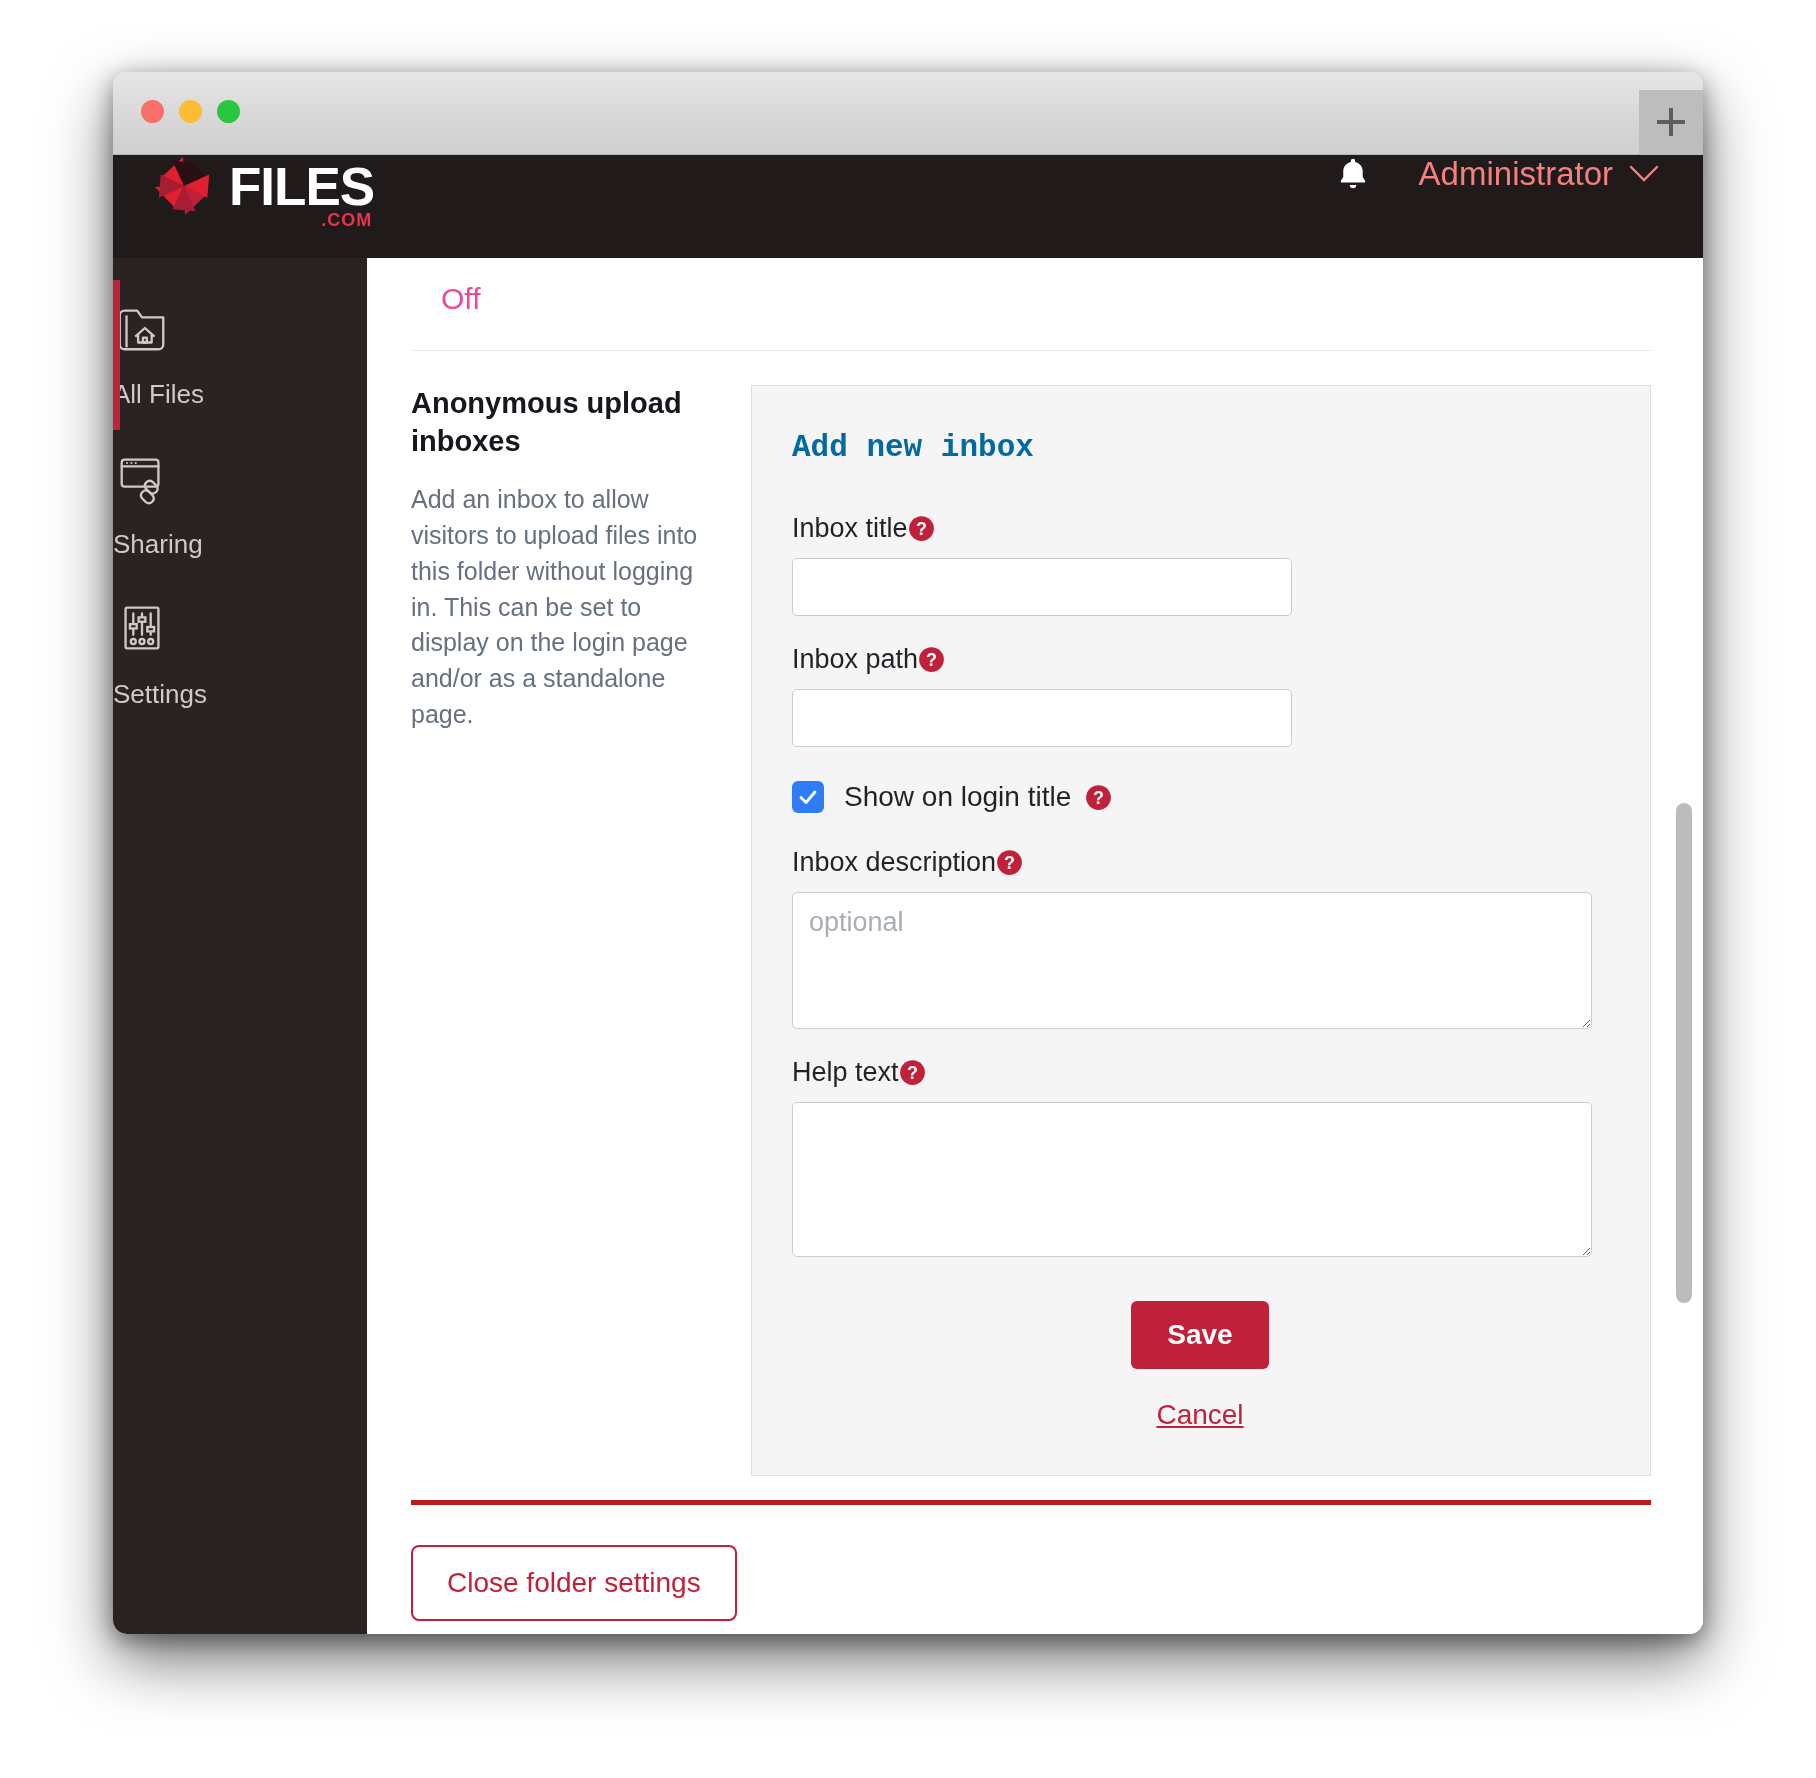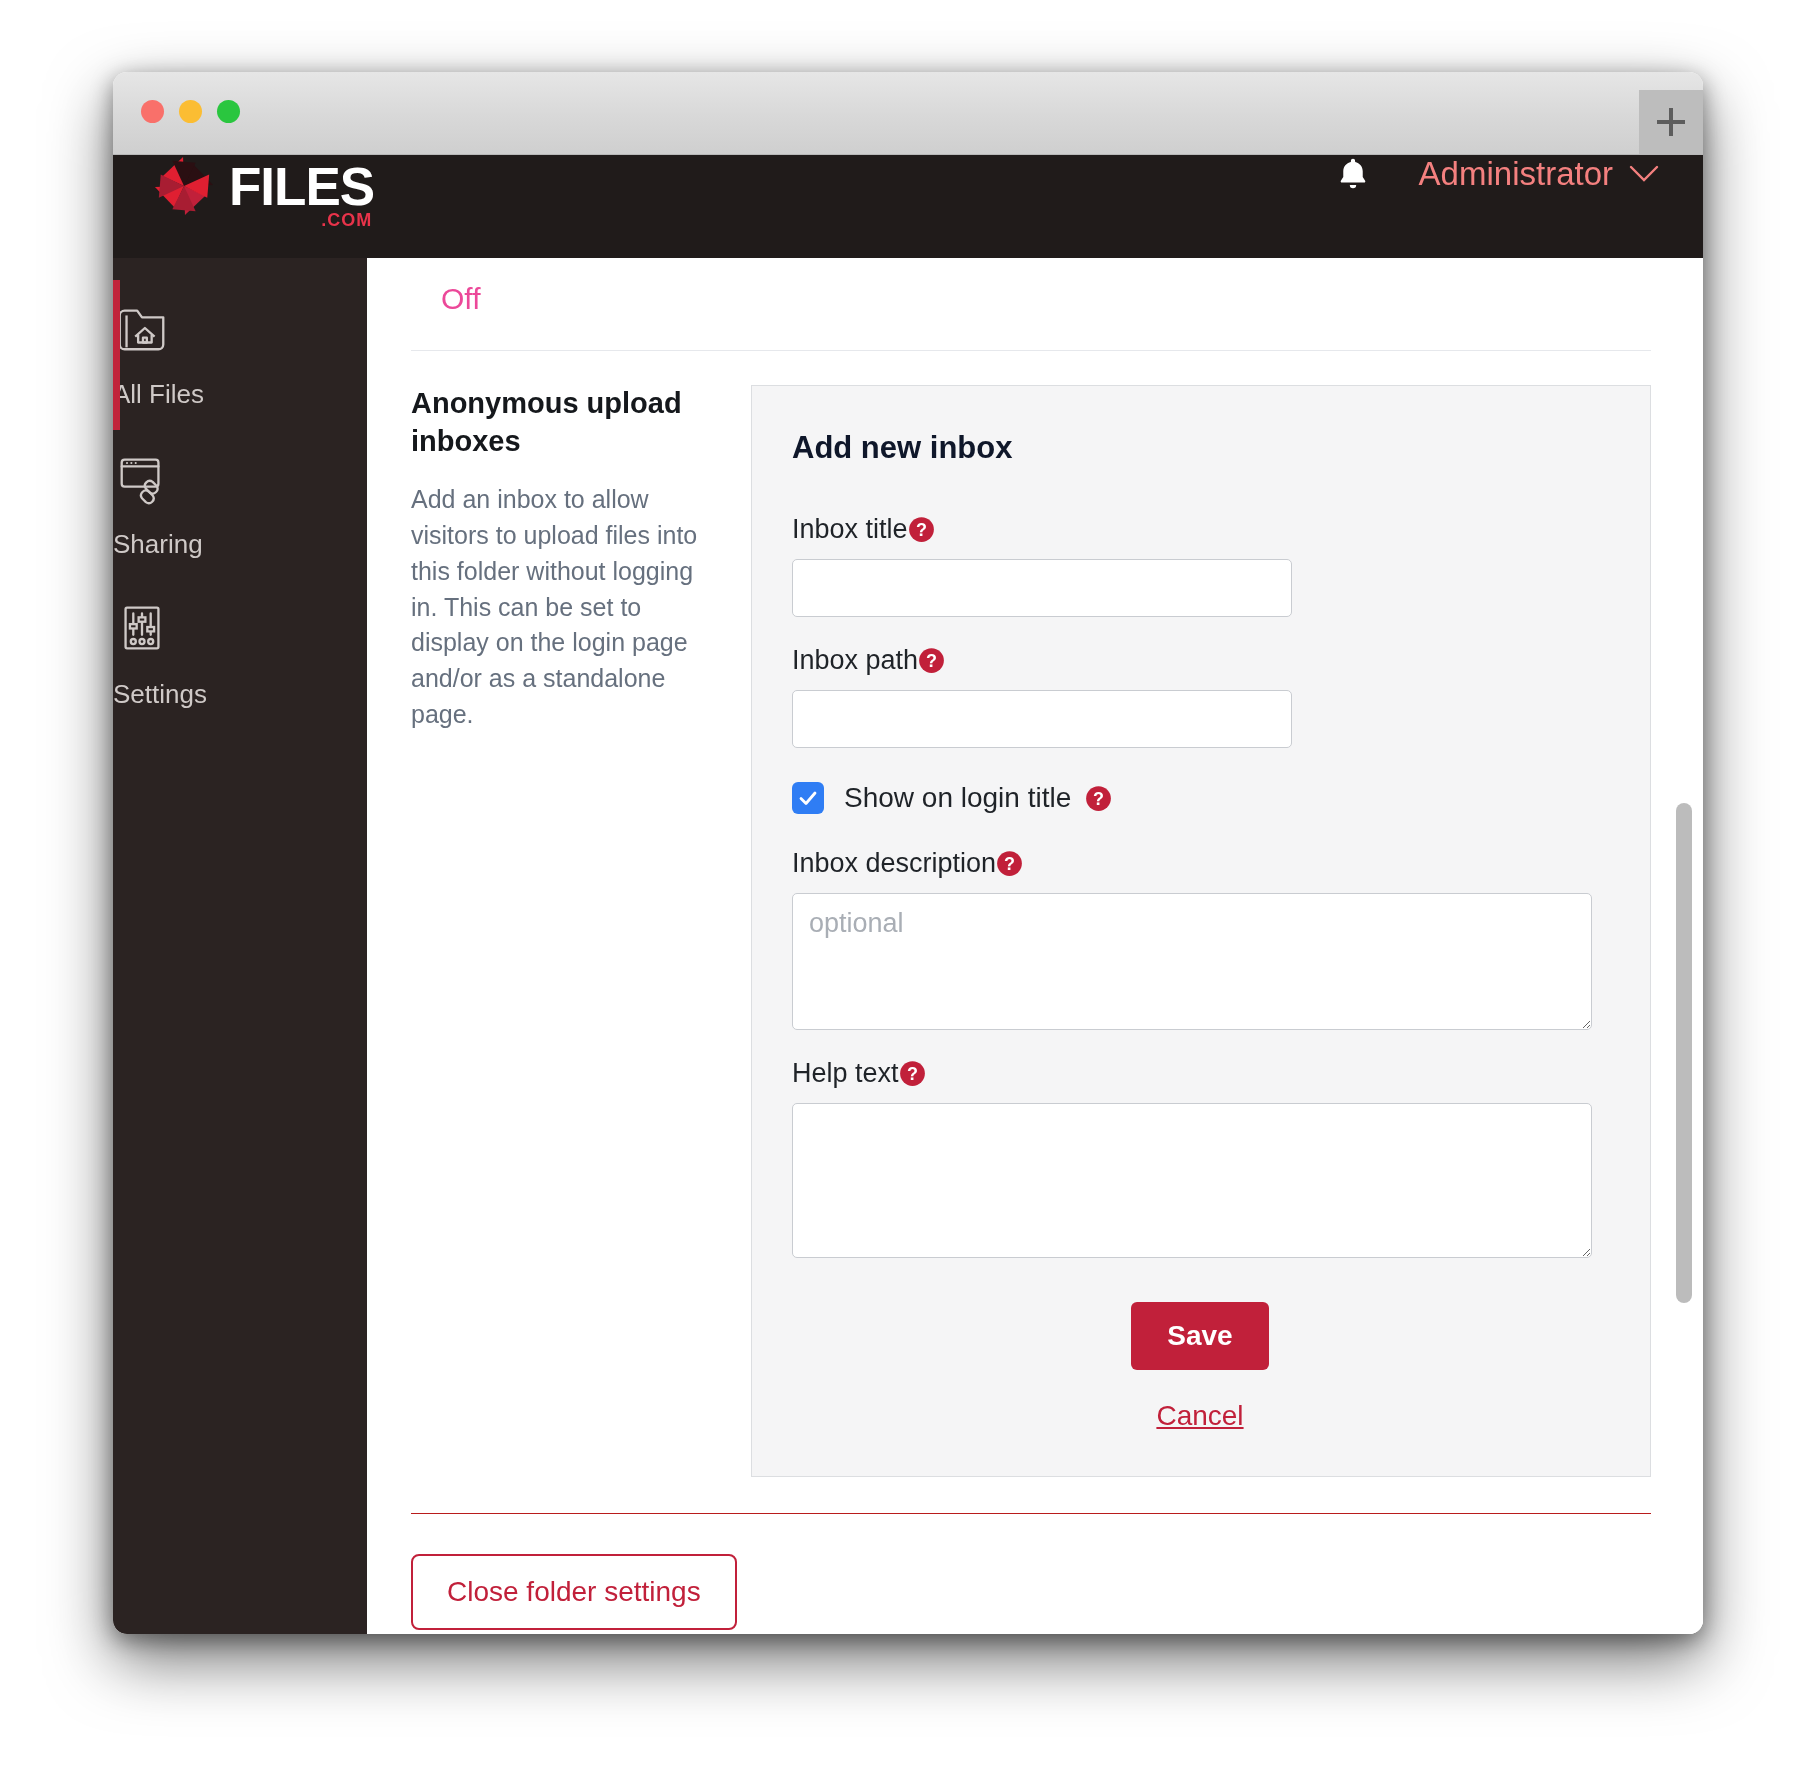--- a/index.html
+++ b/index.html
@@ -200,22 +200,22 @@
     font-size: 30px;
     color: #ec4899;
     padding-left: 30px;
     padding-top: 2px;
   }
 
   
   .section {
     display: flex;
     padding-top: 34px;
-    padding-bottom: 36px;
-    border-bottom: 1px solid #b91c1c;
+    padding-bottom: 24px;
+    border-bottom: 5px solid #b91c1c;
   }
   .section-side {
     width: 300px;
     flex: none;
     padding-right: 40px;
   }
   .section-title {
     font-size: 29px;
     font-weight: 700;
     color: #15181c;
@@ -232,22 +232,23 @@
   .card {
     flex: 1;
     background: #f5f5f6;
     border: 1px solid #dcdee1;
     padding: 44px 42px 44px 40px;
     box-sizing: border-box;
   }
   .card-title {
     font-size: 31px;
     font-weight: 700;
-    color: #0f172a;
+    color: #0369a1;
     margin: 0 0 48px 0;
+    font-family: Liberation Mono, monospace;
   }
 
   .field { margin-bottom: 28px; }
   .field-label {
     display: flex;
     align-items: center;
     gap: 0;
     font-size: 27px;
     color: #1f2328;
     margin-bottom: 14px;

